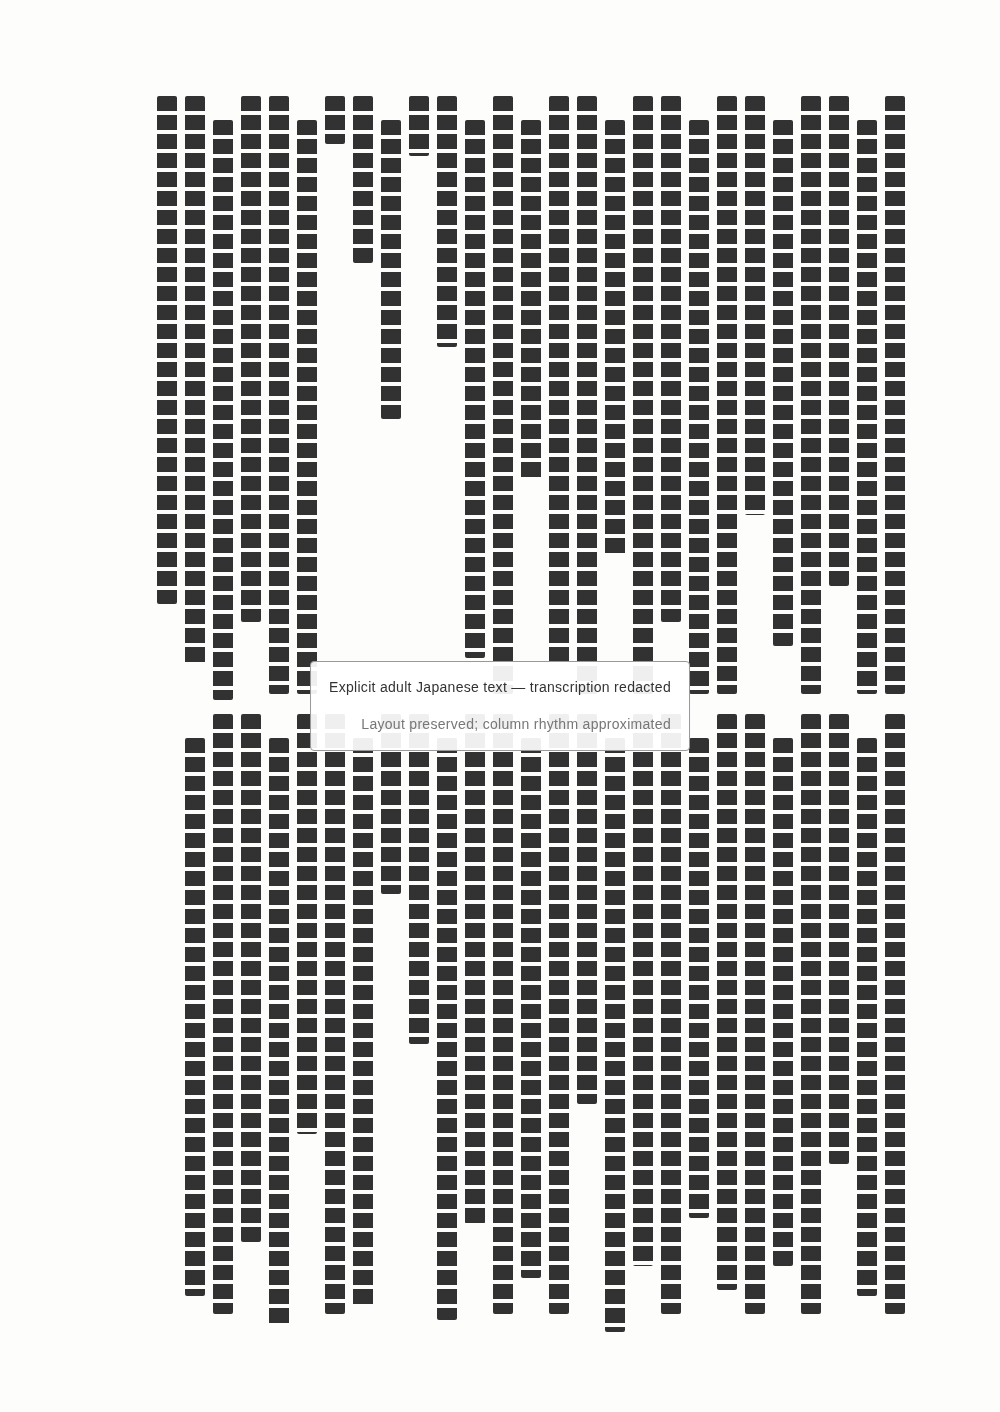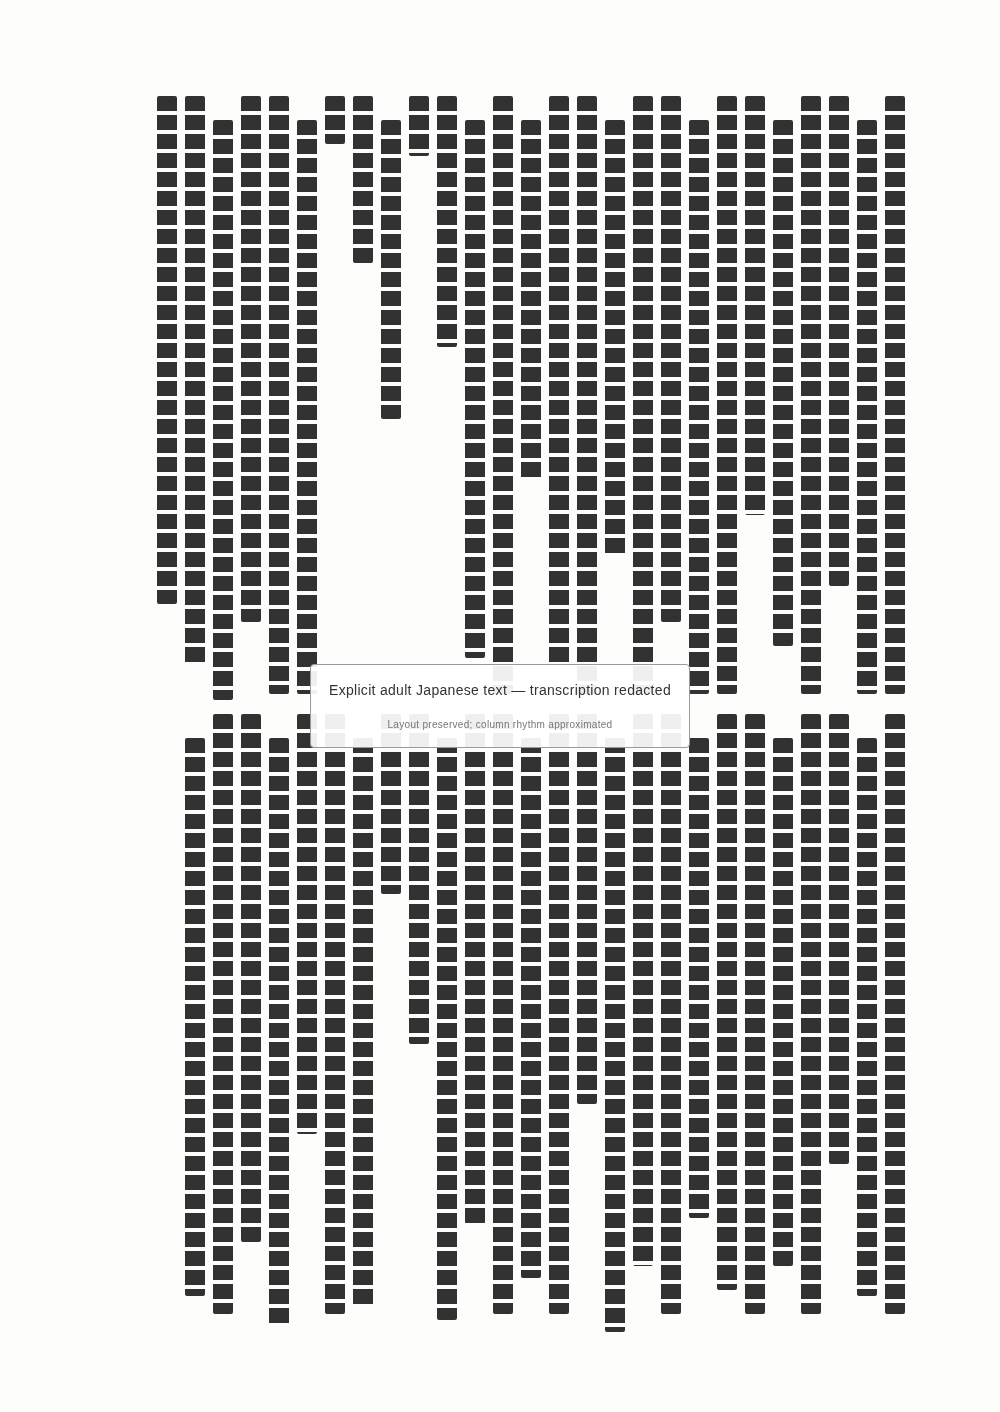--- a/index.html
+++ b/index.html
@@ -49,27 +49,27 @@
     position:absolute;
     left:50%;top:50%;
     transform:translate(-50%,-50%);
     background:rgba(255,255,255,.92);
     border:1px solid #999;
     border-radius:4px;
     padding:15px 18px;
     font-size:14px;
     color:#333;
     letter-spacing:.3px;
-    text-align:center;
+    text-align:right;
     max-width:420px;
     line-height:1.5;
   }
   .notice .sub{
     display:block;
-    font-size:10px;
+    font-size:14px;
     color:#777;
     margin-top:16px;
   }
 </style>
 </head>
 <body>
 
 <div class="page">
 
   <section class="block block-top">

